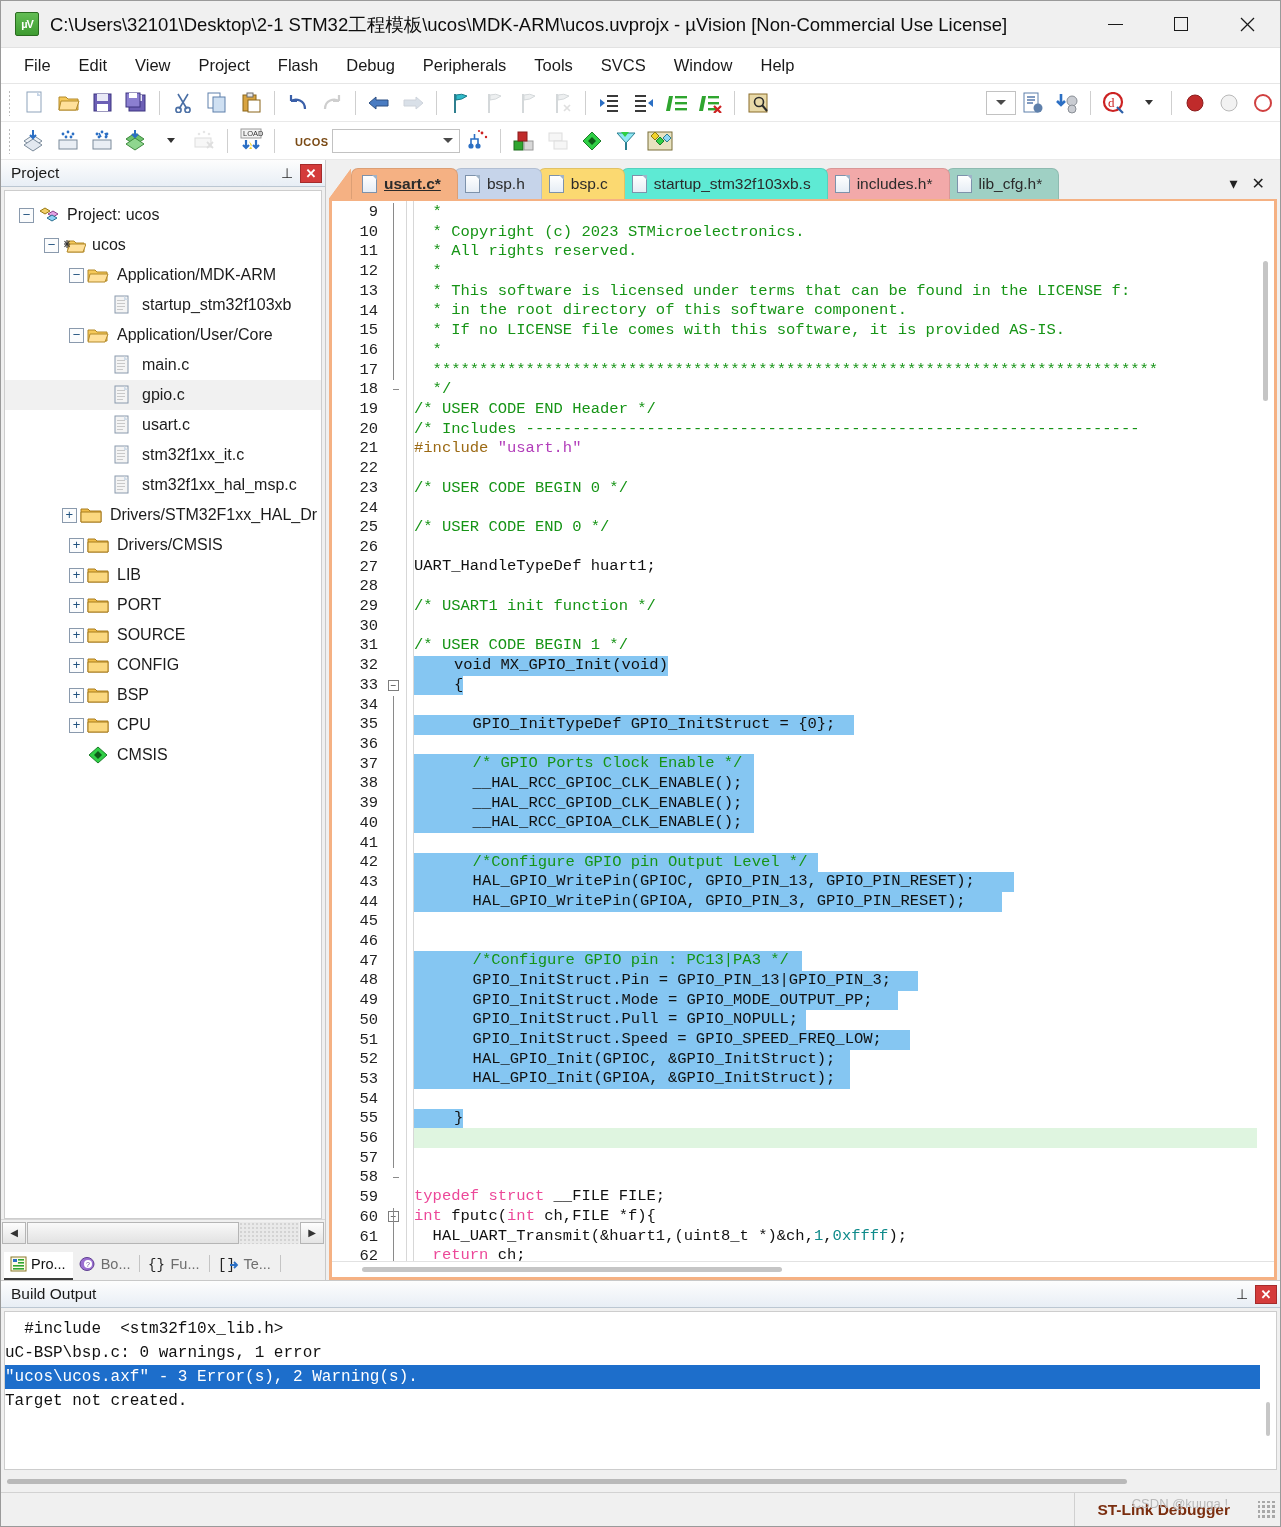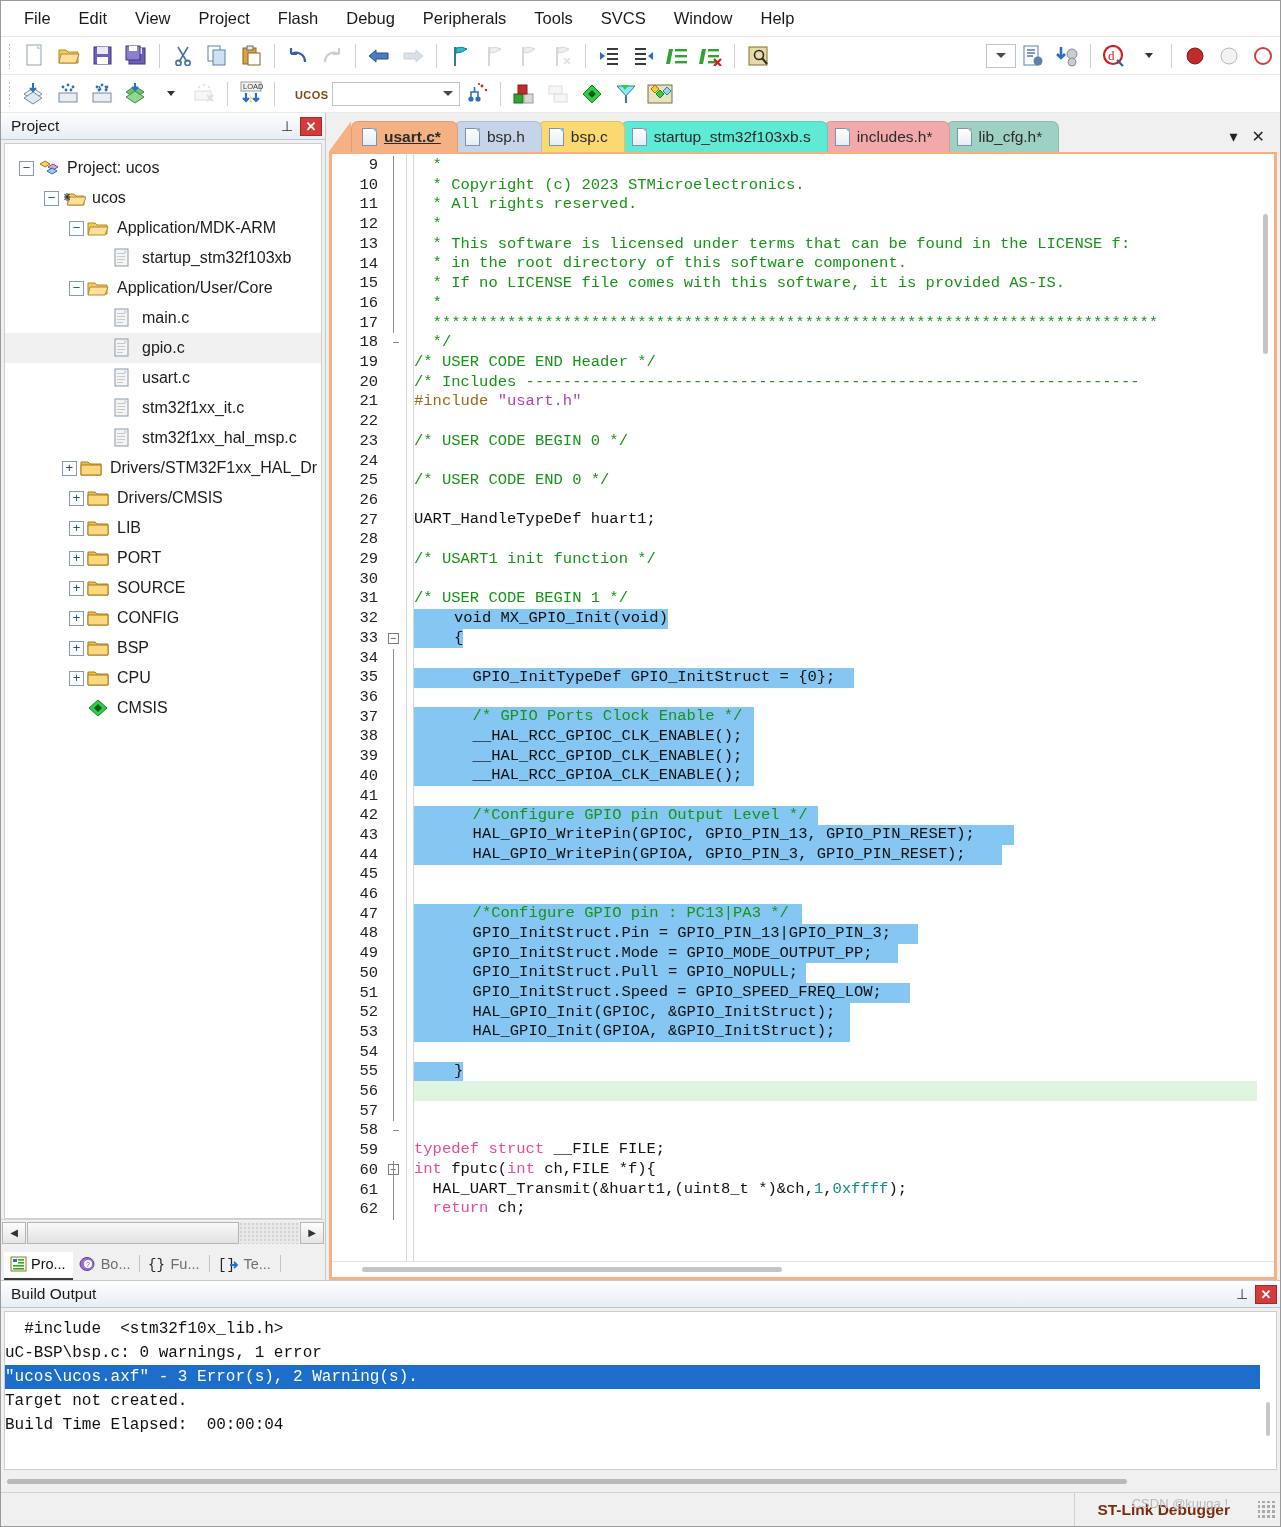--- a/index.html
+++ b/index.html
@@ -309,20 +309,38 @@
   .watermark {
     position: absolute; right: 52px; top: 3px;
     font-size: 13px; color: #b9b9b9; pointer-events: none;
   }
 </style>
 </head>
 <body>
 
 <div class="app">
 
+  <div class="titlebar">
+    <div class="title-icon">µV</div>
+    <div class="title-text">C:\Users\32101\Desktop\2-1 STM32工程模板\ucos\MDK-ARM\ucos.uvprojx - µVision  [Non-Commercial Use License]</div>
+    <div class="win-btns">
+      <div class="win-btn">
+          <i class="glyph-min"></i>
+        </div>
+      <div class="win-btn">
+          <i class="glyph-max"></i>
+        </div>
+      <div class="win-btn close-btn">
+        <svg width="17" height="17" viewBox="0 0 17 17">
+            <line x1="2" y1="2" x2="15" y2="15" stroke="#1a1a1a" stroke-width="1.3"></line>
+            <line x1="15" y1="2" x2="2" y2="15" stroke="#1a1a1a" stroke-width="1.3"></line>
+          </svg>
+      </div>
+    </div>
+  </div>
 
   <div class="menubar">
     <div class="menu-item">File</div>
     <div class="menu-item">Edit</div>
     <div class="menu-item">View</div>
     <div class="menu-item">Project</div>
     <div class="menu-item">Flash</div>
     <div class="menu-item">Debug</div>
     <div class="menu-item">Peripherals</div>
     <div class="menu-item">Tools</div>
@@ -1168,21 +1186,21 @@
     </div>
   </div>
 
   <div class="build">
     <div class="build-head">
       <div class="panel-title">Build Output</div>
       <div class="pin-btn">⊥</div>
       <div class="panel-close">✕</div>
     </div>
     <div class="build-body">
-      <div class="build-lines" id="buildlines"><div>  #include  &lt;stm32f10x_lib.h&gt;</div><div>uC-BSP\bsp.c: 0 warnings, 1 error</div><div class="hl">"ucos\ucos.axf" - 3 Error(s), 2 Warning(s).</div><div>Target not created.</div><div>Build Time Elapsed:  00:00:04</div></div>
+      <div class="build-lines" id="buildlines"><div>  #include  &lt;stm32f10x_lib.h&gt;</div><div>uC-BSP\bsp.c: 0 warnings, 1 error</div><div class="hl">"ucos\ucos.axf" - 3 Error(s), 2 Warning(s).</div><div>Target not created.</div></div>
       <div class="build-vscroll">
           <div class="bar"></div>
         </div>
     </div>
     <div class="build-hscroll">
       <div class="build-hthumb"></div>
     </div>
   </div>
 
   <div class="statusbar">

